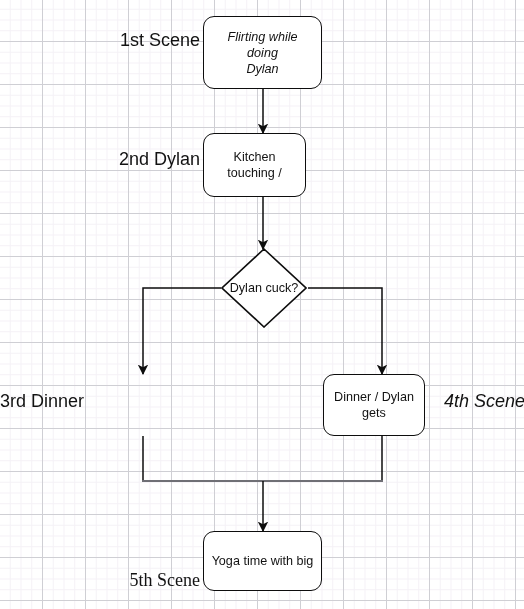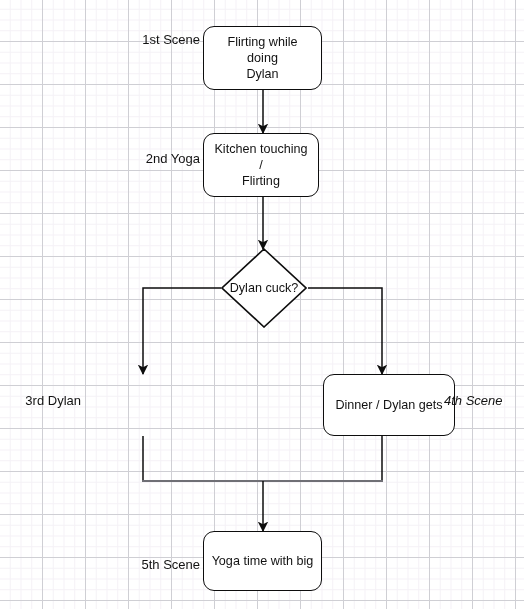--- a/index.html
+++ b/index.html
@@ -57,21 +57,21 @@
     left:-9px;top:0;
     width:104px;height:80px;
     display:flex;align-items:center;justify-content:center;
     font-size:12.6px;color:#121212;
     line-height:16px;
     text-align:right;
   }
 
   .scene-label{
     position:absolute;
-    font-size:13px;
+    font-size:18px;
     color:#121212;
     white-space:nowrap;
     line-height:14px;
   }
   .scene-label.right-al{text-align:right;}
 </style>
 </head>
 <body>
 
 <div id="canvas">
@@ -93,52 +93,51 @@
 
     <path d="M 143 436 L 143 481" fill="none" stroke="#0d0d0d" stroke-width="1.5"></path>
 
     <path d="M 382 436 L 382 481" fill="none" stroke="#0d0d0d" stroke-width="1.5"></path>
 
     <line x1="142" y1="481" x2="383" y2="481" stroke="#6f6f75" stroke-width="2.2"></line>
 
     <line x1="263" y1="481" x2="263" y2="531" stroke="#0d0d0d" stroke-width="1.5" marker-end="url(#arrow)"></line>
   </svg>
 
-  <div class="node" style="left:203px;top:26px;width:119px;height:64px;">
+  <div class="node" style="left:203px;top:16px;width:119px;height:73px;font-style:italic;">
     <span>
         <span>Flirting while doing</span>
         <span>Dylan</span>
       </span>
   </div>
   <div class="scene-label right-al" style="left:88px;top:33px;width:112px;">1st Scene</div>
 
-  <div class="node" style="left:203px;top:133px;width:116px;height:64px;align-items:center;">
+  <div class="node" style="left:203px;top:133px;width:103px;height:64px;align-items:center;">
     <span>
         <span>Kitchen touching /</span>
-        <span>Flirting</span>
       </span>
   </div>
-  <div class="scene-label right-al" style="left:88px;top:152px;width:112px;">2nd Yoga</div>
+  <div class="scene-label right-al" style="left:88px;top:152px;width:112px;">2nd Dylan</div>
 
   <div class="diamond" style="left:221px;top:248px;">
     <svg class="shape" viewBox="0 0 86 80" xmlns="http://www.w3.org/2000/svg">
       <polygon points="43,1 85,40 43,79 1,40" fill="#ffffff" stroke="#0d0d0d" stroke-width="1.6"></polygon>
     </svg>
     <div class="dlabel">Dylan cuck?</div>
   </div>
 
-  <div class="scene-label right-al" style="left:0px;top:394px;width:81px;">3rd Dylan</div>
+  <div class="scene-label right-al" style="left:0px;top:394px;width:81px;">3rd Dinner</div>
 
-  <div class="node" style="left:323px;top:374px;width:132px;height:62px;">
+  <div class="node" style="left:323px;top:374px;width:102px;height:62px;">
     <span>
         <span>Dinner / Dylan gets</span>
       </span>
   </div>
   <div class="scene-label" style="left:444px;top:394px;font-style:italic;">4th Scene</div>
 
   <div class="node" style="left:203px;top:531px;width:119px;height:60px;">
     <span>
         <span>Yoga time with big</span>
       </span>
   </div>
-  <div class="scene-label right-al" style="left:88px;top:558px;width:112px;">5th Scene</div>
+  <div class="scene-label right-al" style="left:88px;top:573px;width:112px;font-family:Liberation Serif, serif;">5th Scene</div>
 
 </div>
 
 </body></html>

